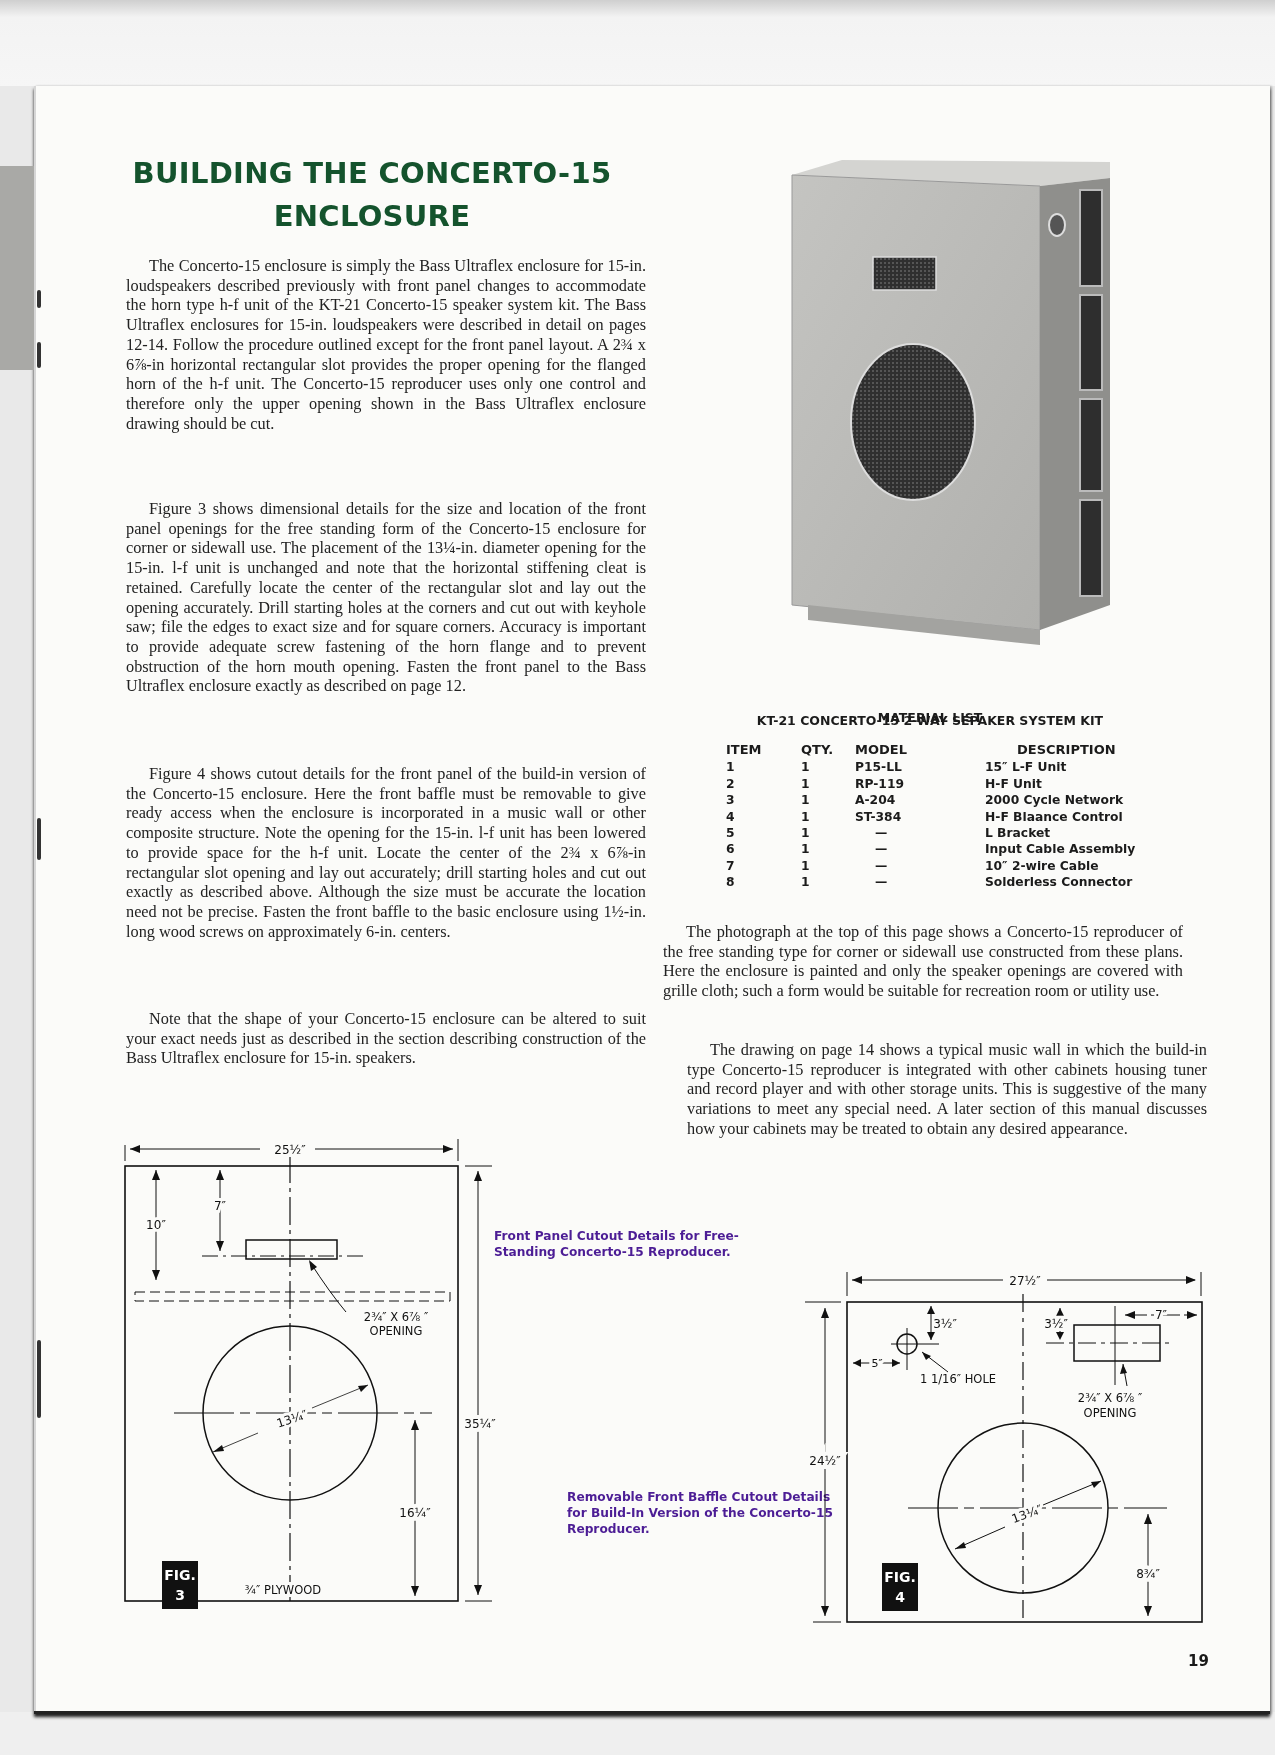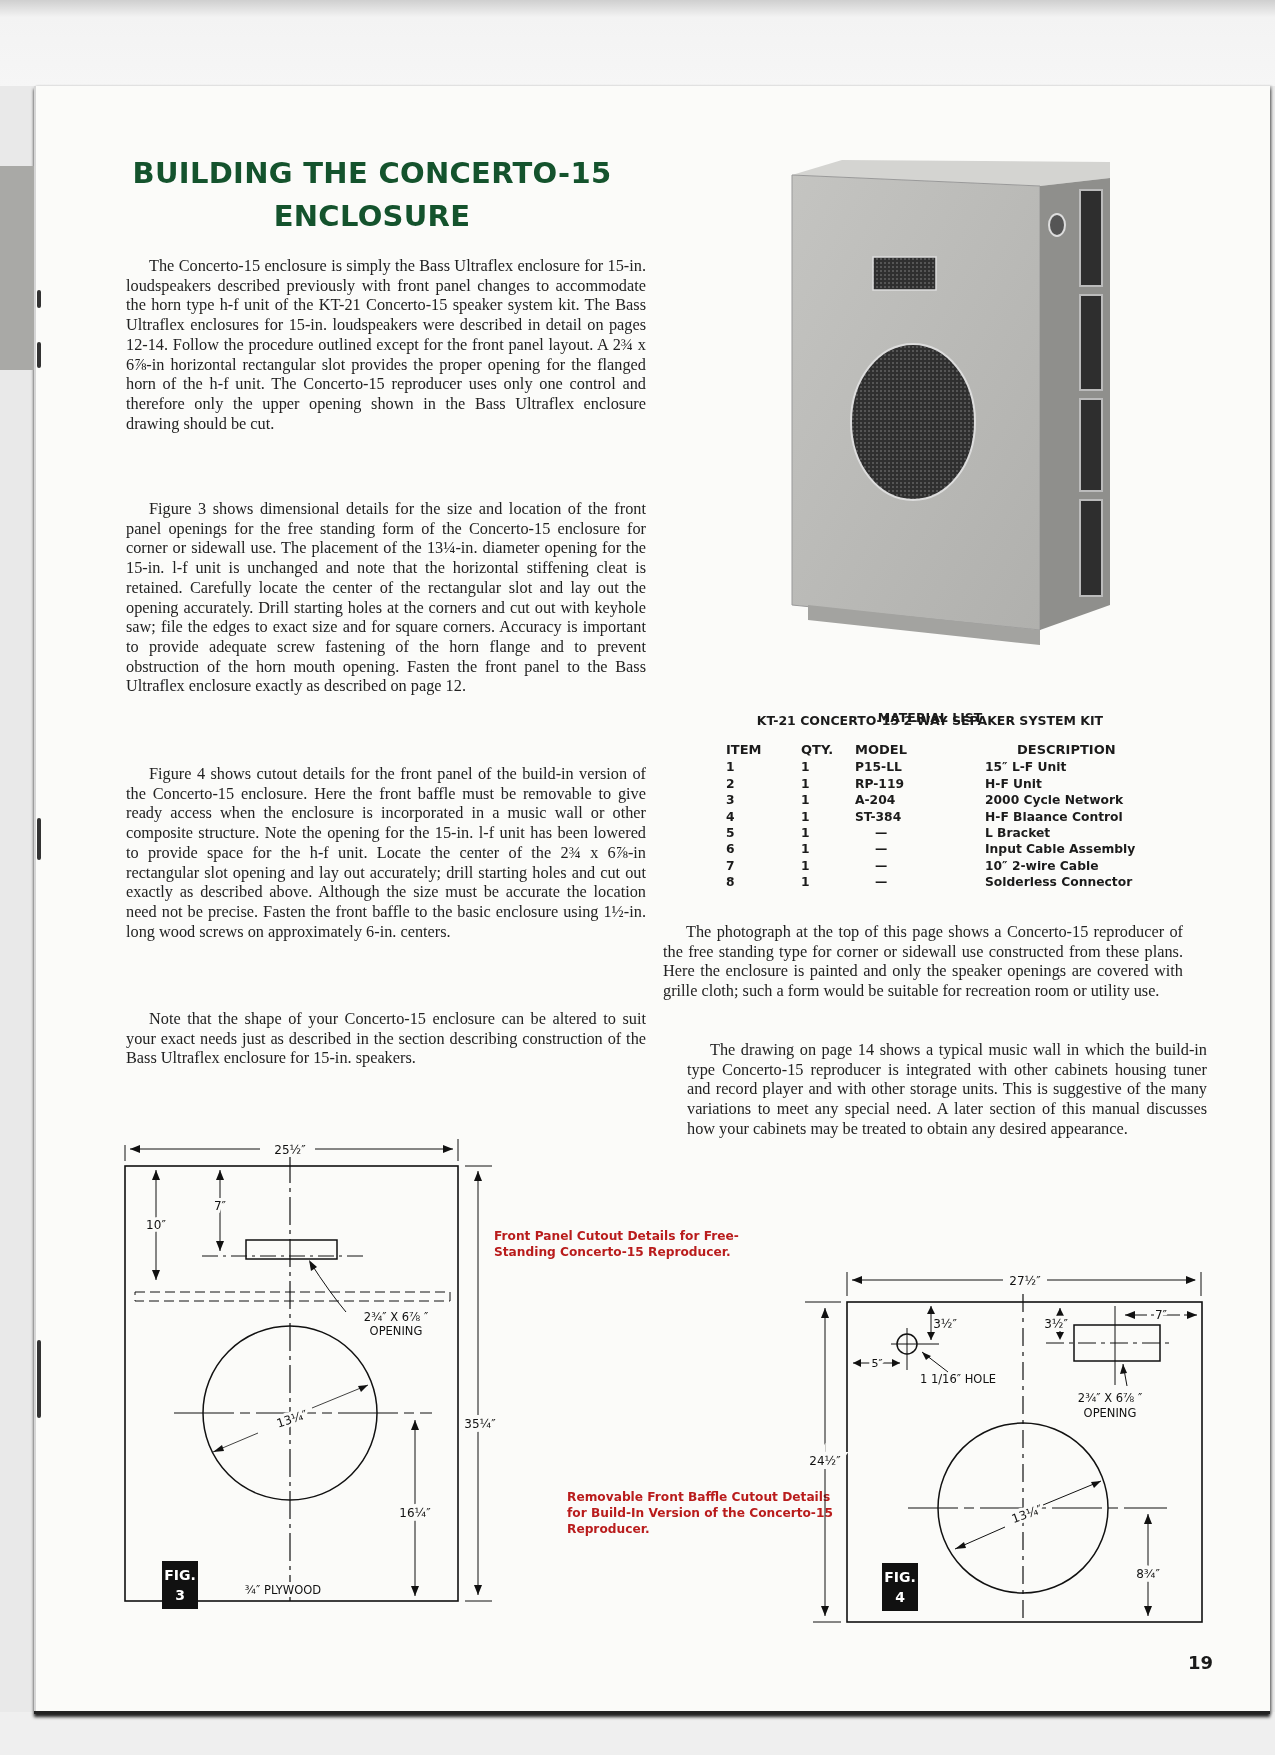--- a/index.html
+++ b/index.html
@@ -15,22 +15,22 @@
   .body-p{position:absolute;margin:3px;font-size:16.3px;line-height:19.7px;text-align:justify;text-indent:23px;color:#222;}
   .caps{font-family:"DejaVu Sans",sans-serif;font-weight:bold;color:#1b1b1b;margin-top:27px;}
   .ml-title{position:absolute;left:690px;width:480px;text-align:center;font-size:12.5px;}
   table.ml{position:absolute;left:718px;top:742px;border-collapse:collapse;font-family:"DejaVu Sans",sans-serif;font-weight:bold;font-size:12.3px;color:#1b1b1b;}
   table.ml td,table.ml th{padding:0;line-height:16.4px;white-space:nowrap;}
   table.ml th{font-size:13px;font-weight:bold;padding-bottom:1px;}
   .c-item{width:75px;text-align:left;padding-left:8px!important;}
   .c-qty{width:54px;text-align:left;}
   .c-model{width:110px;text-align:left;}
   .c-desc{text-align:left;}
-  .caption{position:absolute;font-family:"DejaVu Sans",sans-serif;font-weight:bold;font-size:12.2px;line-height:16px;color:#b91c1c;}
-  .page-num{position:absolute;left:1188px;top:1652px;font-family:"DejaVu Sans",sans-serif;font-weight:bold;font-size:18px;}
+  .caption{position:absolute;font-family:"DejaVu Sans",sans-serif;font-weight:bold;font-size:12.2px;line-height:16px;color:#4c1d95;}
+  .page-num{position:absolute;left:1188px;top:1652px;font-family:"DejaVu Sans",sans-serif;font-weight:bold;font-size:15px;}
   svg text{font-family:"DejaVu Sans",sans-serif;}
 </style>
 </head>
 <body>
 
 <div class="scan-top"></div>
 <div class="scan-bottom"></div>
 <div class="page"></div>
 <div class="binding-gray"></div>
 <div class="binding-line"></div>

